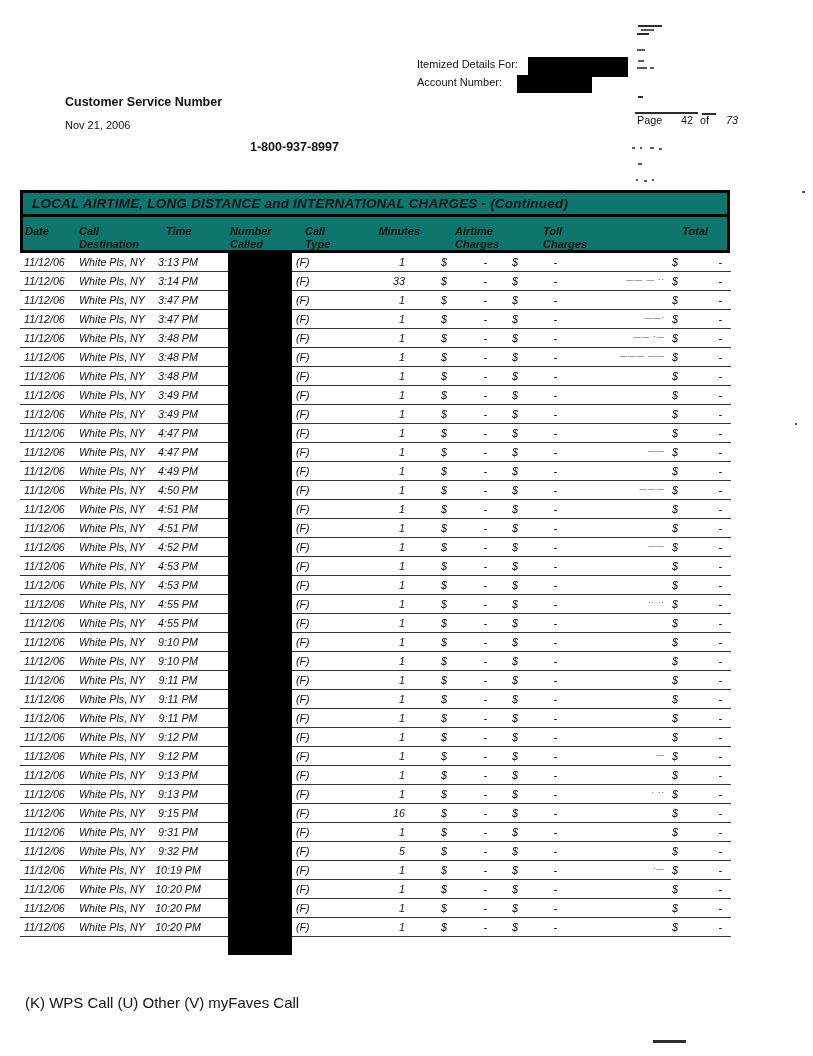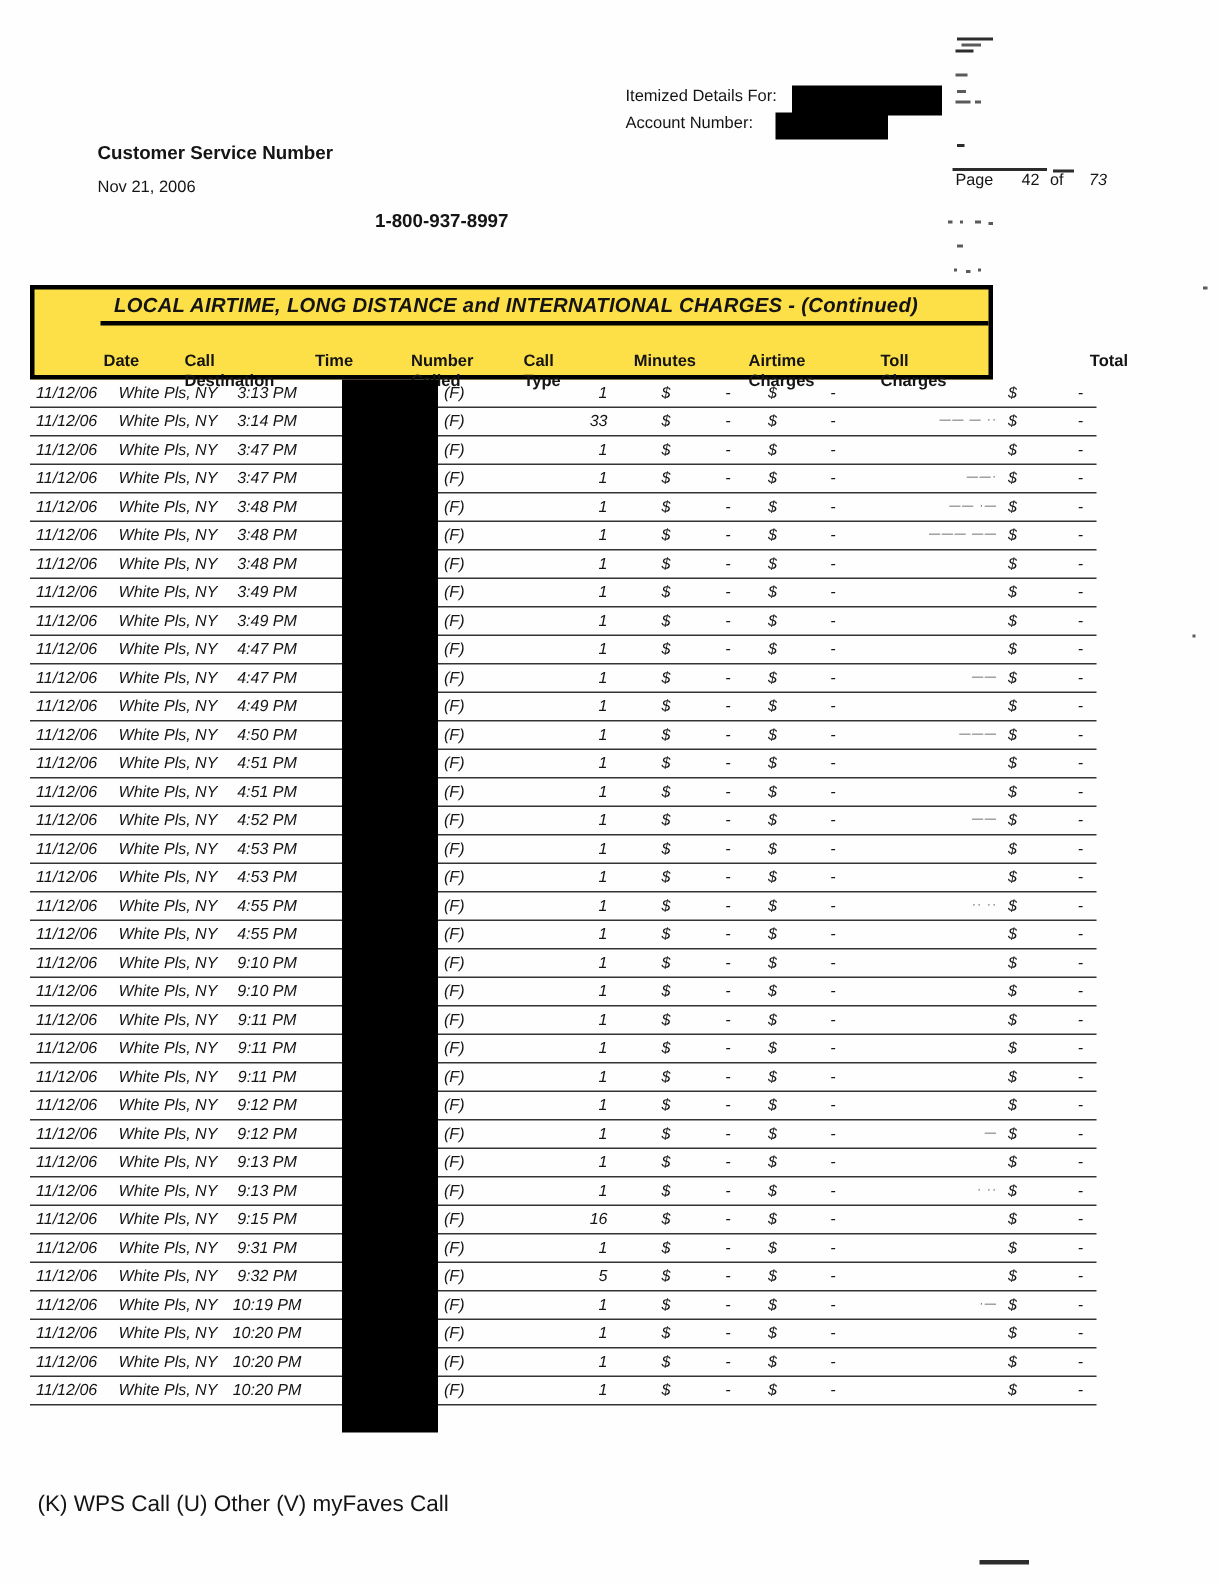--- a/index.html
+++ b/index.html
@@ -17,25 +17,25 @@
   .cs-number{left:250px;top:95px;font-size:12.5px;font-weight:bold;margin-top:45px;}
   .stmt-date{left:65px;top:119px;font-size:11px;}
   .pg{font-size:10.8px;top:114px;}
   .pg-label{left:637px;}
   .pg-num{left:681px;}
   .pg-of{left:700px;}
   .pg-total{left:726px;font-style:italic;}
 
   
   .charges-table{position:absolute;left:20px;top:190px;width:711px;}
-  .thead-wrap{border:3px solid #000;box-sizing:border-box;width:642px;background:#fde047;padding-left:44px;}
+  .thead-wrap{border:3px solid #000;box-sizing:border-box;width:710px;background:#0f766e;}
   .t-title{height:21px;line-height:21px;border-bottom:3px solid #000;
            font-size:13.5px;font-weight:bold;font-style:italic;padding-left:9px;letter-spacing:.2px;}
   .t-header{position:relative;height:33px;font-weight:bold;font-size:11px;line-height:12.5px;}
-  .hc{position:absolute;top:18px;white-space:pre-line;}
+  .hc{position:absolute;top:8px;white-space:pre-line;font-style:italic;}
   .hc0{left:2px;} .hc1{left:56px;} .hc2{left:143px;} .hc3{left:207px;} .hc4{left:282px;}
   .hc5{left:327px;width:70px;text-align:right;}
   .hc6{left:432px;} .hc7{left:504px;margin-left:16px;}
   .hc8{left:627px;width:58px;text-align:right;}
 
   .t-body{position:relative;}
   .trow{position:relative;width:711px;height:18px;border-bottom:1.6px solid #333;
         font-size:10.7px;line-height:18px;font-style:italic;}
   .cell{position:absolute;top:0;white-space:nowrap;}
   .rc-date{left:4px;width:54px;}

